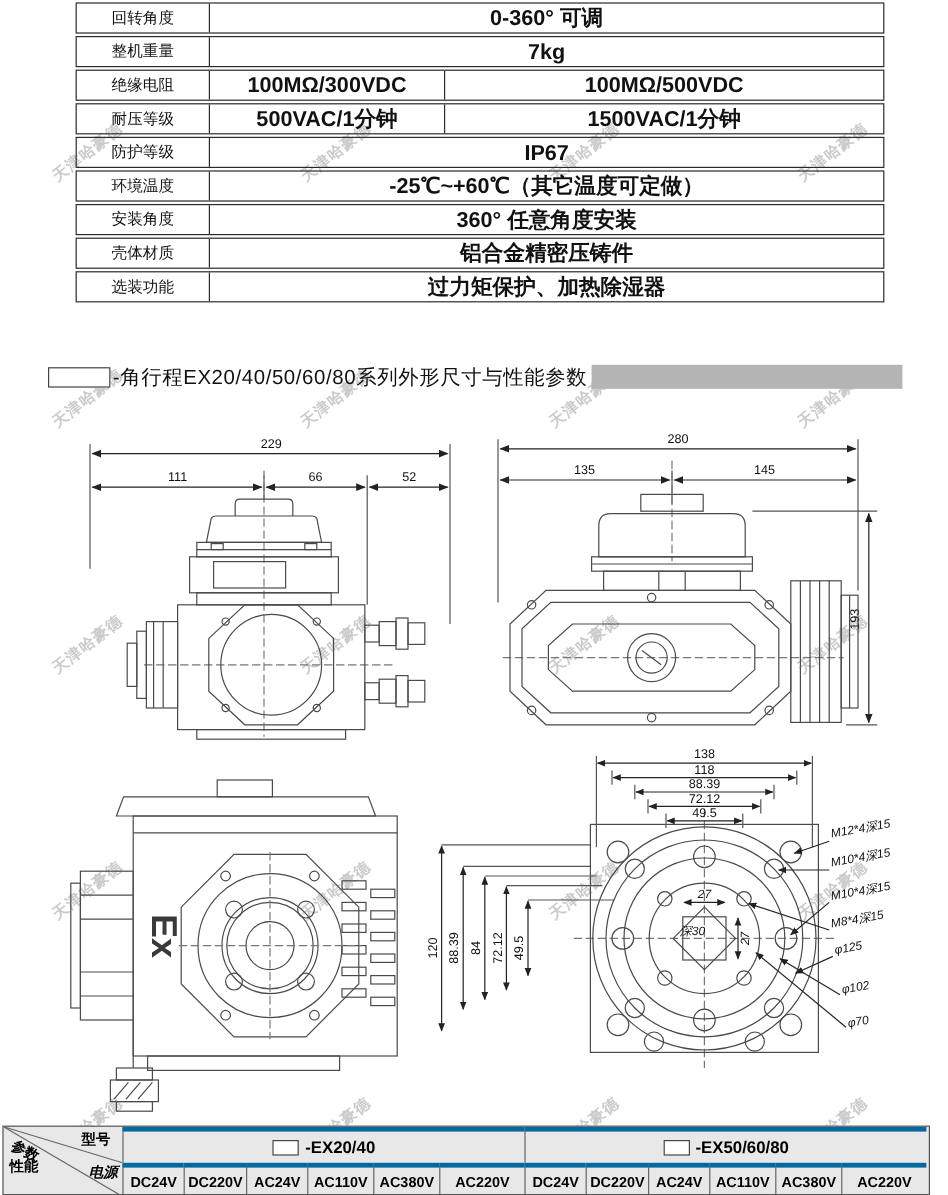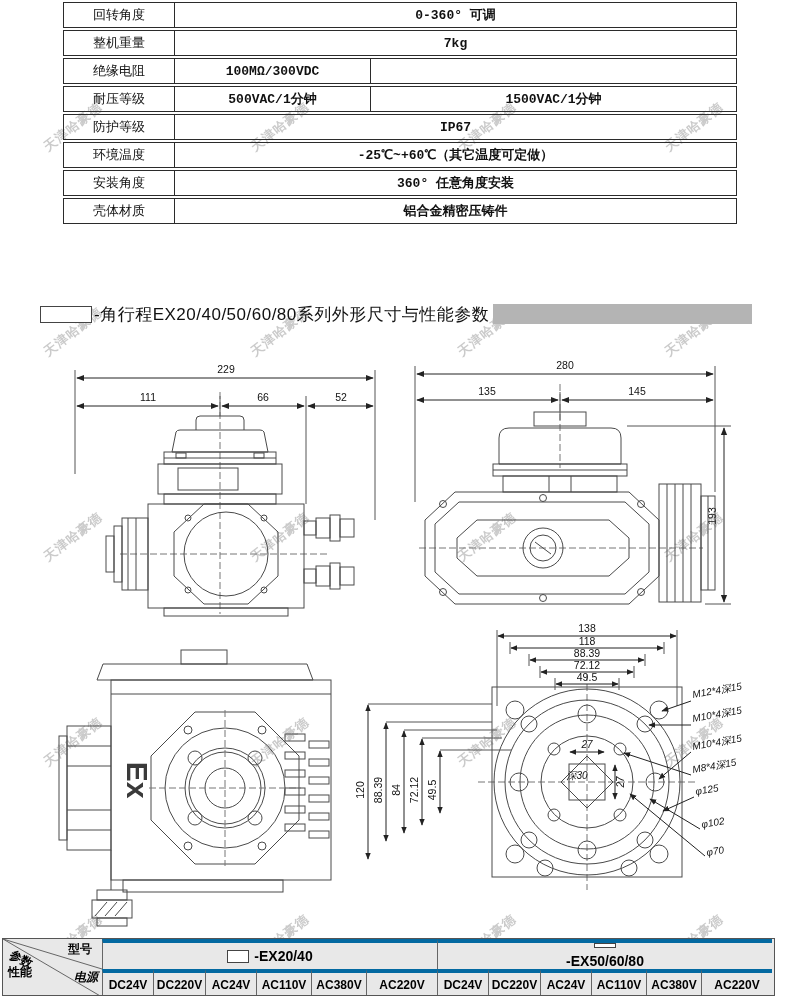--- a/index.html
+++ b/index.html
@@ -6,21 +6,21 @@
   .page{position:relative;width:790px;height:996px;background:#fff;overflow:hidden;
         font-family:"Liberation Sans",sans-serif;color:#111;}
   
   .wm{position:absolute;color:#b5b5b5;opacity:.7;font-size:13px;font-weight:bold;
       letter-spacing:1px;transform:rotate(-38deg);white-space:nowrap;pointer-events:none;}
   
   .spec-table{position:absolute;left:63px;top:2px;width:674px;display:flex;flex-direction:column;gap:2px;}
   .spec-row{display:flex;height:24px;border:1.5px solid #2b2b2b;background:transparent;}
   .spec-label{flex:0 0 110px;border-right:1.5px solid #2b2b2b;display:flex;align-items:center;
       justify-content:center;font-weight:normal;font-size:13px;}
-  .spec-val{flex:1;display:flex;align-items:center;justify-content:center;font-size:13px;font-weight:bold;font-family:Liberation Mono, monospace;}
+  .spec-val{flex:1;display:flex;align-items:center;justify-content:center;font-size:18px;font-weight:bold;}
   .spec-val.first{flex:0 0 195px;border-right:1.5px solid #2b2b2b;}
   
   .section-title{position:absolute;left:40px;top:302px;width:712px;height:24px;display:flex;align-items:center;}
   .brand-box{width:50px;height:15px;border:1.5px solid #444;background:#fff;margin-right:2px;flex:0 0 auto;}
   .title-text{font-size:17px;font-weight:normal;white-space:nowrap;letter-spacing:.5px;}
   .title-bar{flex:1;height:20px;background:#b4b4b4;margin-left:4px;}
   
   .dwg{position:absolute;}
   #dwgA{left:60px;top:352px;} #dwgB{left:403px;top:352px;}
   #dwgC{left:45px;top:638px;} #dwgD{left:352px;top:622px;}
@@ -73,20 +73,21 @@
       <div class="spec-label">回转角度</div>
       <div class="spec-val">0-360°  可调</div>
     </div>
     <div class="spec-row">
       <div class="spec-label">整机重量</div>
       <div class="spec-val">7kg</div>
     </div>
     <div class="spec-row">
       <div class="spec-label">绝缘电阻</div>
       <div class="spec-val first">100MΩ/300VDC</div>
+      <div class="spec-val">100MΩ/500VDC</div>
     </div>
     <div class="spec-row">
       <div class="spec-label">耐压等级</div>
       <div class="spec-val first">500VAC/1分钟</div>
       <div class="spec-val">1500VAC/1分钟</div>
     </div>
     <div class="spec-row">
       <div class="spec-label">防护等级</div>
       <div class="spec-val">IP67</div>
     </div>
@@ -94,20 +95,24 @@
       <div class="spec-label">环境温度</div>
       <div class="spec-val">-25℃~+60℃（其它温度可定做）</div>
     </div>
     <div class="spec-row">
       <div class="spec-label">安装角度</div>
       <div class="spec-val">360°  任意角度安装</div>
     </div>
     <div class="spec-row">
       <div class="spec-label">壳体材质</div>
       <div class="spec-val">铝合金精密压铸件</div>
+    </div>
+    <div class="spec-row">
+      <div class="spec-label">选装功能</div>
+      <div class="spec-val">过力矩保护、加热除湿器</div>
     </div>
   </div>
 
   <div class="section-title">
     <span class="brand-box"></span>
     <span class="title-text">-角行程EX20/40/50/60/80系列外形尺寸与性能参数</span>
     <span class="title-bar"></span>
   </div>
 
   <svg id="dwgA" class="dwg" width="332" height="268" viewBox="0 0 332 268">
@@ -387,21 +392,21 @@
       </svg>
       <span style="right:10px;top:2px;font-family:Liberation Mono, monospace;">型号</span>
       <span style="left:6px;top:12px;transform:rotate(26deg);">参数</span>
       <span style="right:4px;top:30px;font-style:italic;">电源</span>
       <span style="left:5px;bottom:16px;">性能</span>
     </div>
     <div class="mt-cell mt-model" style="grid-column:2 / span 6;">
       <span class="mbox"></span>
       <span>-EX20/40</span>
     </div>
-    <div class="mt-cell mt-model" style="grid-column:8 / span 6;flex-direction:column;">
+    <div class="mt-cell mt-model" style="grid-column:8 / span 6;">
       <span class="mbox"></span>
       <span>-EX50/60/80</span>
     </div>
     <div class="mt-cell mt-power">DC24V</div>
     <div class="mt-cell mt-power">DC220V</div>
     <div class="mt-cell mt-power">AC24V</div>
     <div class="mt-cell mt-power">AC110V</div>
     <div class="mt-cell mt-power">AC380V</div>
     <div class="mt-cell mt-power">AC220V</div>
     <div class="mt-cell mt-power">DC24V</div>

